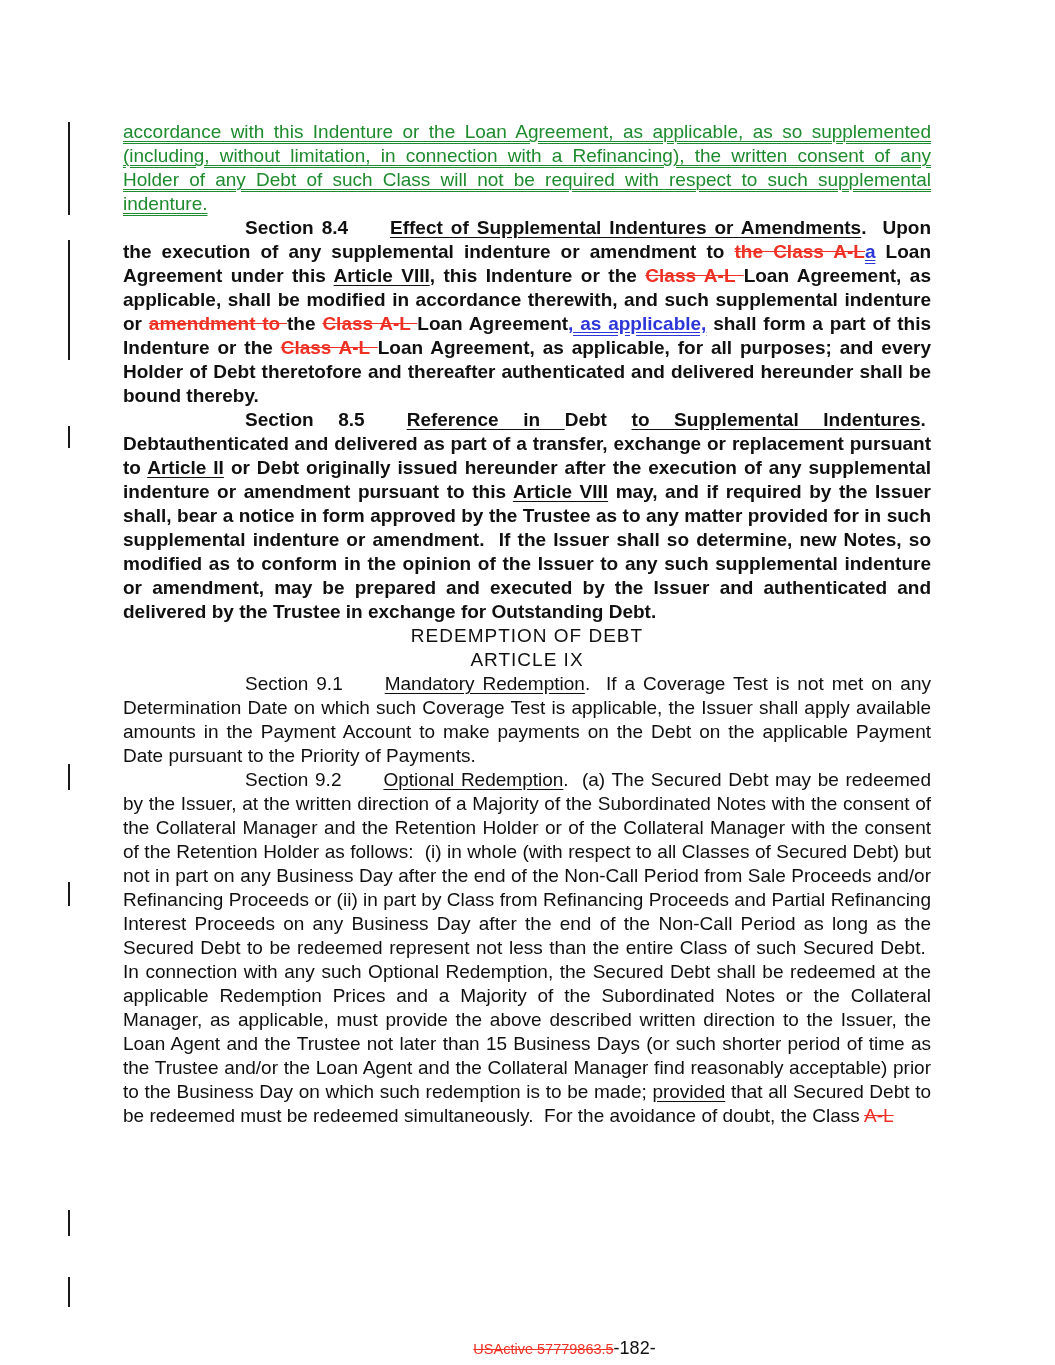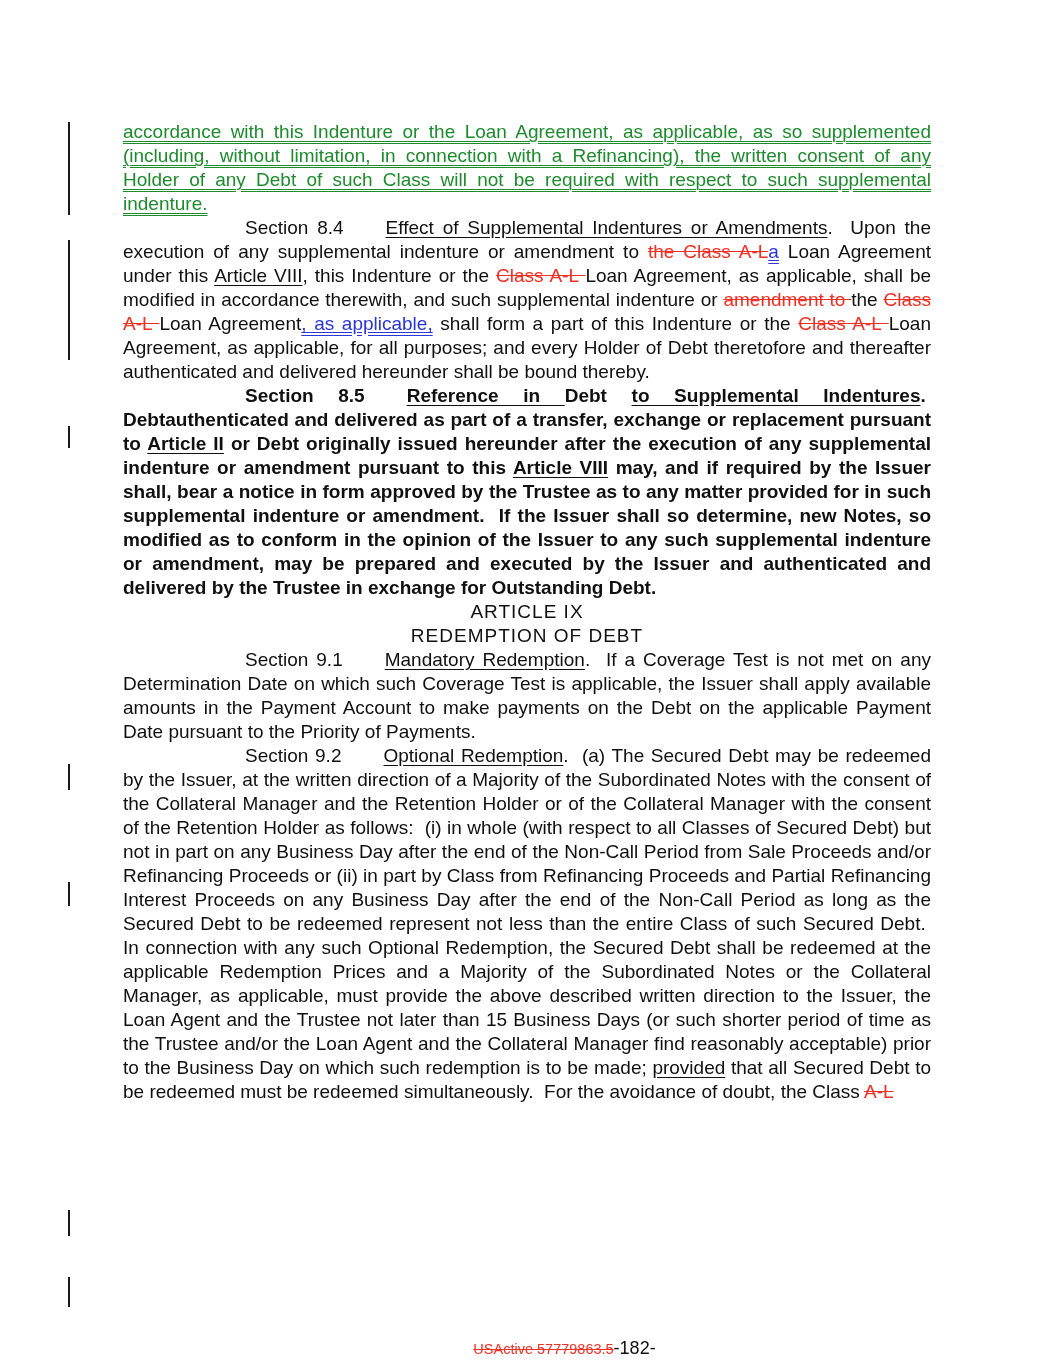--- a/index.html
+++ b/index.html
@@ -6,21 +6,21 @@
   #page{
     position:relative;width:1055px;height:1365px;background:#ffffff;overflow:hidden;
     font-family:"Liberation Sans","DejaVu Sans",sans-serif;color:var(--text-black,#101010);
   }
   #textblock{
     position:absolute;left:123px;top:120px;width:808px;
     font-size:19px;line-height:24px;text-align:justify;
   }
   #textblock p{margin:0;padding:0;}
   .indent{text-indent:122px;}
-  #p2{margin-top:31px;}
+  #p2{margin-top:31px;font-weight:bold;}
   #p3{margin-top:14px;font-weight:bold;}
   #h-article{margin-top:31px;text-align:center;letter-spacing:1px;}
   #h-sub{margin-top:26px;text-align:center;letter-spacing:1px;}
   #p4{margin-top:18px;}
   #p5{margin-top:22px;}
   
   .r-plain{}
   .r-u{text-decoration:underline;text-underline-offset:3px;}
   .r-del{color:var(--deletion-red,#ee3124);text-decoration:line-through;}
   .r-ins{color:var(--insertion-blue,#2b35d8);text-decoration:underline double;text-underline-offset:2px;}
@@ -43,22 +43,22 @@
   <div class="bar" style="top:426px;height:22px;"></div>
   <div class="bar" style="top:764px;height:26px;"></div>
   <div class="bar" style="top:882px;height:24px;"></div>
   <div class="bar" style="top:1210px;height:26px;"></div>
   <div class="bar" style="top:1277px;height:30px;"></div>
 
   <div id="textblock">
     <p id="p1"><span class="r-green">accordance with this Indenture or the Loan Agreement, as applicable, as so supplemented (including, without limitation, in connection with a Refinancing), the written consent of any Holder of any Debt of such Class will not be required with respect to such supplemental indenture.</span></p>
     <p id="p2" class="indent"><span class="r-plain">Section 8.4</span><span class="r-tab"></span><span class="r-u">Effect of Supplemental Indentures or Amendments</span><span class="r-plain">.&nbsp; Upon the execution of any supplemental indenture or amendment to </span><span class="r-del">the Class A-L</span><span class="r-ins">a</span><span class="r-plain"> Loan Agreement under this </span><span class="r-u">Article VIII</span><span class="r-plain">, this Indenture or the </span><span class="r-del">Class A-L </span><span class="r-plain">Loan Agreement, as applicable, shall be modified in accordance therewith, and such supplemental indenture or </span><span class="r-del">amendment to </span><span class="r-plain">the </span><span class="r-del">Class A-L </span><span class="r-plain">Loan Agreement</span><span class="r-ins">, as applicable,</span><span class="r-plain"> shall form a part of this Indenture or the </span><span class="r-del">Class A-L </span><span class="r-plain">Loan Agreement, as applicable, for all purposes; and every Holder of Debt theretofore and thereafter authenticated and delivered hereunder shall be bound thereby.</span></p>
     <p id="p3" class="indent"><span class="r-plain">Section 8.5</span><span class="r-tab"></span><span class="r-u">Reference in </span><span class="r-plain">Debt </span><span class="r-u">to Supplemental Indentures</span><span class="r-plain">.&nbsp; Debtauthenticated and delivered as part of a transfer, exchange or replacement pursuant to </span><span class="r-u">Article II</span><span class="r-plain"> or Debt originally issued hereunder after the execution of any supplemental indenture or amendment pursuant to this </span><span class="r-u">Article VIII</span><span class="r-plain"> may, and if required by the Issuer shall, bear a notice in form approved by the Trustee as to any matter provided for in such supplemental indenture or amendment.&nbsp; If the Issuer shall so determine, new Notes, so modified as to conform in the opinion of the Issuer to any such supplemental indenture or amendment, may be prepared and executed by the Issuer and authenticated and delivered by the Trustee in exchange for Outstanding Debt.</span></p>
+    <p id="h-sub">REDEMPTION OF DEBT</p>
     <p id="h-article">ARTICLE IX</p>
-    <p id="h-sub">REDEMPTION OF DEBT</p>
     <p id="p4" class="indent"><span class="r-plain">Section 9.1</span><span class="r-tab"></span><span class="r-u">Mandatory Redemption</span><span class="r-plain">.&nbsp; If a Coverage Test is not met on any Determination Date on which such Coverage Test is applicable, the Issuer shall apply available amounts in the Payment Account to make payments on the Debt on the applicable Payment Date pursuant to the Priority of Payments.</span></p>
     <p id="p5" class="indent"><span class="r-plain">Section 9.2</span><span class="r-tab"></span><span class="r-u">Optional Redemption</span><span class="r-plain">.&nbsp; (a) The Secured Debt may be redeemed by the Issuer, at the written direction of a Majority of the Subordinated Notes with the consent of the Collateral Manager and the Retention Holder or of the Collateral Manager with the consent of the Retention Holder as follows:&nbsp; (i) in whole (with respect to all Classes of Secured Debt) but not in part on any Business Day after the end of the Non-Call Period from Sale Proceeds and/or Refinancing Proceeds or (ii) in part by Class from Refinancing Proceeds and Partial Refinancing Interest Proceeds on any Business Day after the end of the Non-Call Period as long as the Secured Debt to be redeemed represent not less than the entire Class of such Secured Debt.&nbsp; In connection with any such Optional Redemption, the Secured Debt shall be redeemed at the applicable Redemption Prices and a Majority of the Subordinated Notes or the Collateral Manager, as applicable, must provide the above described written direction to the Issuer, the Loan Agent and the Trustee not later than 15 Business Days (or such shorter period of time as the Trustee and/or the Loan Agent and the Collateral Manager find reasonably acceptable) prior to the Business Day on which such redemption is to be made; </span><span class="r-u">provided</span><span class="r-plain"> that all Secured Debt to be redeemed must be redeemed simultaneously.&nbsp; For the avoidance of doubt, the Class </span><span class="r-del">A-L</span></p>
   </div>
 
   <div id="footer">
     <span class="stamp">USActive 57779863.5</span><span class="pageno">-182-</span>
   </div>
 
 </div>
 

